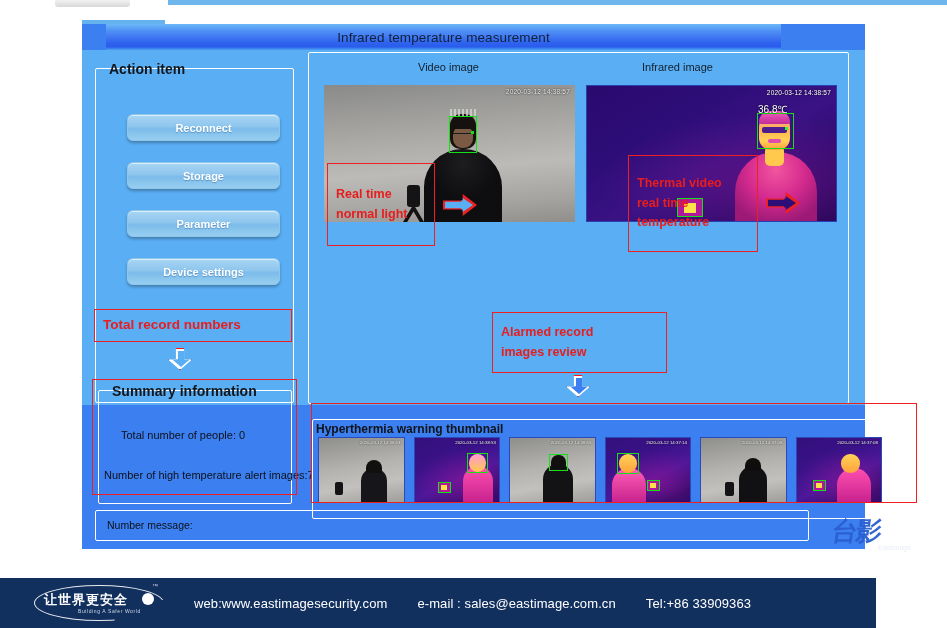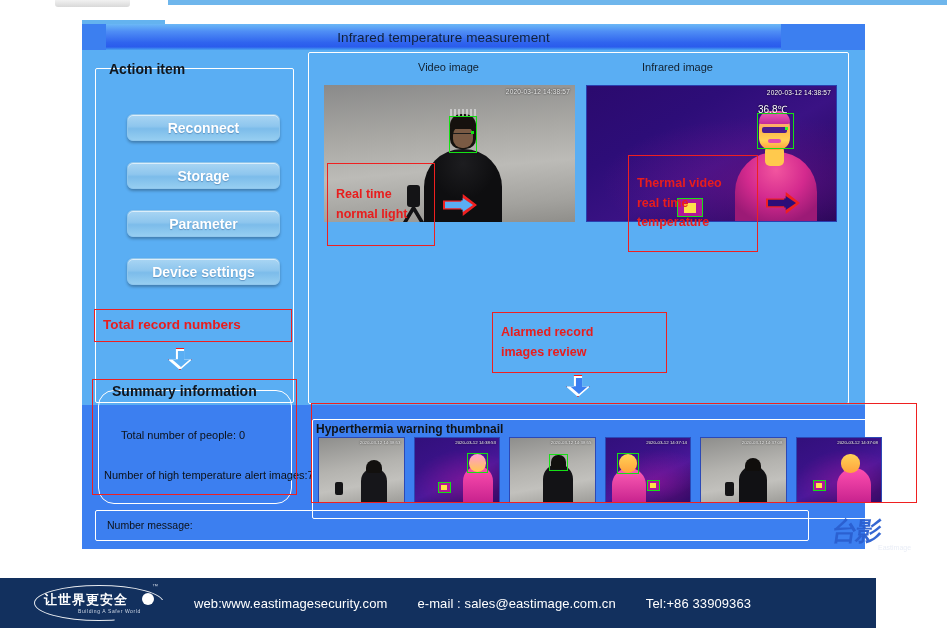--- a/index.html
+++ b/index.html
@@ -37,25 +37,25 @@
   .group-title { position:absolute; top:-8px; left:9px; padding:0 4px;
     font-size:14px; font-weight:bold; color:#11161c; background:transparent; }
 
   
   .action-group { left:13px; top:44px; width:199px; height:335px; }
   .btn { position:absolute; left:31px; width:153px; height:27px; border-radius:6px;
     background:linear-gradient(180deg,#a9d5f3 0%,#8ec6ee 45%,#7cbcea 55%,#96cef1 100%);
     border:1px solid #8fc6ec;
     box-shadow:0 2px 3px rgba(0,0,0,.28), inset 0 1px 0 rgba(255,255,255,.6);
     display:flex; align-items:center; justify-content:center;
-    font-size:14px; font-weight:bold; color:#ffffff;
+    font-size:11px; font-weight:bold; color:#ffffff;
     text-shadow:0 1px 1px rgba(60,110,160,.55); cursor:pointer; }
   .btn-1 { top:45px; } .btn-2 { top:93px; } .btn-3 { top:141px; } .btn-4 { top:189px; }
 
-  .summary-group { left:16px; top:366px; width:194px; height:114px;border-radius:16px; }
+  .summary-group { left:16px; top:366px; width:194px; height:114px; }
   .summary-line { position:absolute; font-size:11px; color:#0d1117; white-space:nowrap; }
   .sum-1 { left:22px; top:38px; }
   .sum-2 { left:5px; top:78px; }
 
   
   .main-panel { left:226px; top:28px; width:541px; height:352px; }
   .cam-label { position:absolute; top:8px; font-size:11px; color:#12202e; }
   .cam-label-l { left:63px;margin-left:46px; } .cam-label-r { left:333px; }
 
   .feed { position:absolute; top:32px; width:251px; height:137px; overflow:hidden; }

